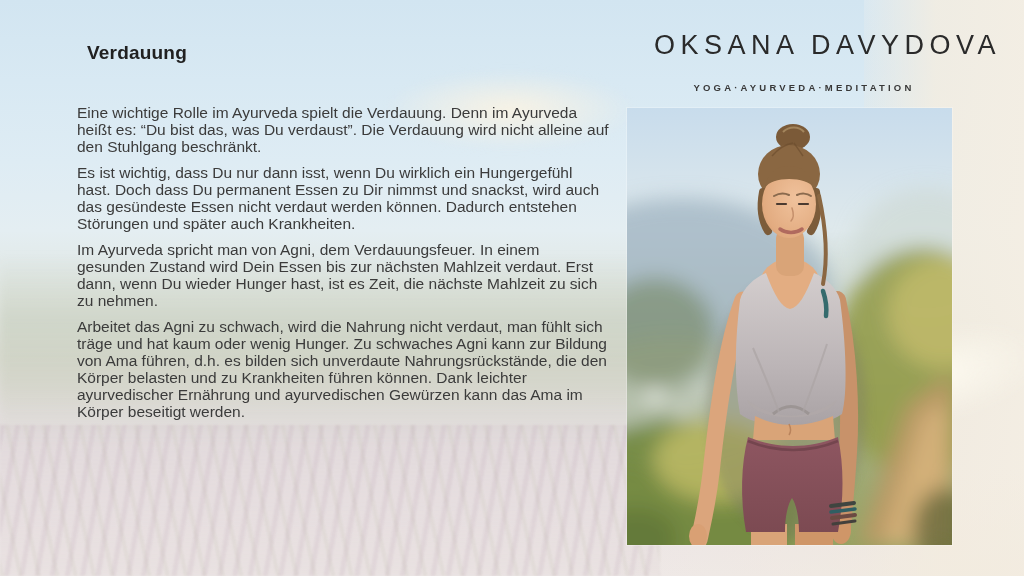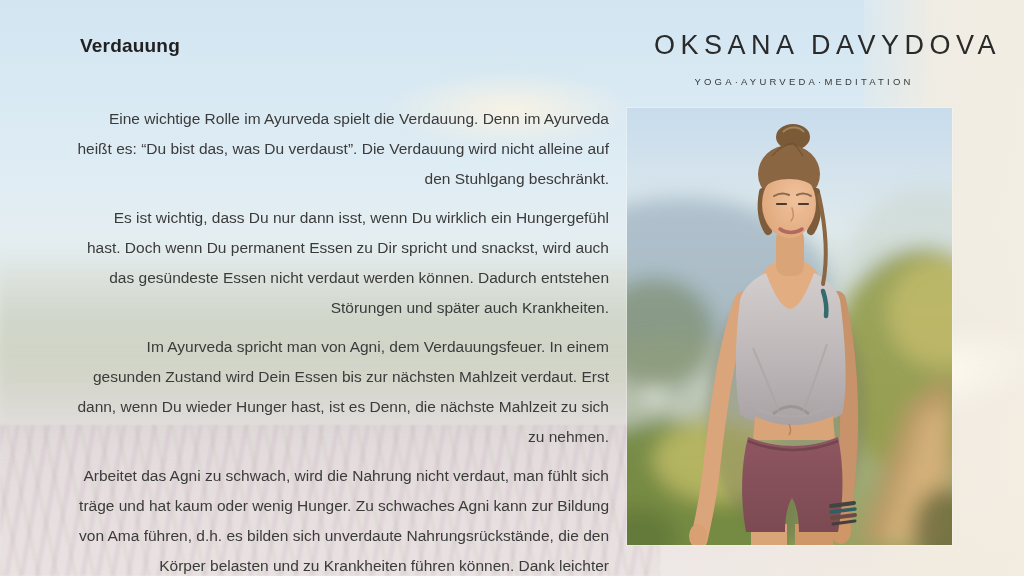--- a/index.html
+++ b/index.html
@@ -44,39 +44,39 @@
     background:radial-gradient(closest-side, rgba(255,252,242,.9), rgba(255,252,242,0));
     transform:rotate(-12deg);filter:blur(6px);pointer-events:none;
   }
   .warm-bottom{
     position:absolute;right:0;bottom:0;width:420px;height:120px;
     background:radial-gradient(120% 130% at 85% 100%, rgba(242,235,223,.85), rgba(242,235,223,0) 70%);
     pointer-events:none;
   }
 
   .page-title{
-    position:absolute;left:76px;top:31px;margin:4px;
+    position:absolute;left:76px;top:31px;margin:11px;
     font-size:19px;font-weight:600;letter-spacing:.2px;color:#212121;
   }
 
   .brand{position:absolute;right:70px;top:30px;width:300px;text-align:center;}
   .brand-name{
     font-size:27px;font-weight:300;letter-spacing:5.5px;color:#2a2a2a;
     white-space:nowrap;
   }
   .brand-tagline{
-    margin-top:15px;font-size:9.5px;font-weight:400;letter-spacing:3.2px;color:#383838;
+    margin-top:21px;font-size:9.5px;font-weight:700;letter-spacing:3.2px;color:#383838;
     white-space:nowrap;
   }
 
   .body-text{
     position:absolute;left:77px;top:104px;width:532px;color:#3b3b3b;
   }
   .body-text p{
-    margin:0 0 9px 0;font-size:15.5px;line-height:30px;letter-spacing:0;text-align:right;
+    margin:0 0 9px 0;font-size:15.5px;line-height:17px;letter-spacing:0;
   }
 
   .photo{
     position:absolute;left:627px;top:108px;width:325px;height:437px;margin:0;
     box-shadow:0 0 0 1px rgba(255,255,255,.25);
   }
   .photo svg{display:block;width:100%;height:100%;}
 </style>
 </head>
 <body>
@@ -92,22 +92,22 @@
 
   <h1 class="page-title">Verdauung</h1>
 
   <div class="brand">
     <div class="brand-name">OKSANA DAVYDOVA</div>
     <div class="brand-tagline">YOGA·AYURVEDA·MEDITATION</div>
   </div>
 
   <div class="body-text">
     <p>Eine wichtige Rolle im Ayurveda spielt die Verdauung. Denn im Ayurveda heißt es: “Du bist das, was Du verdaust”. Die Verdauung wird nicht alleine auf den Stuhlgang beschränkt.</p>
-    <p>Es ist wichtig, dass Du nur dann isst, wenn Du wirklich ein Hungergefühl hast. Doch wenn Du permanent Essen zu Dir spricht und snackst, wird auch das gesündeste Essen nicht verdaut werden können. Dadurch entstehen Störungen und später auch Krankheiten.</p>
-    <p>Im Ayurveda spricht man von Agni, dem Verdauungsfeuer. In einem gesunden Zustand wird Dein Essen bis zur nächsten Mahlzeit verdaut. Erst dann, wenn Du wieder Hunger hast, ist es Denn, die nächste Mahlzeit zu sich zu nehmen.</p>
+    <p>Es ist wichtig, dass Du nur dann isst, wenn Du wirklich ein Hungergefühl hast. Doch dass Du permanent Essen zu Dir nimmst und snackst, wird auch das gesündeste Essen nicht verdaut werden können. Dadurch entstehen Störungen und später auch Krankheiten.</p>
+    <p>Im Ayurveda spricht man von Agni, dem Verdauungsfeuer. In einem gesunden Zustand wird Dein Essen bis zur nächsten Mahlzeit verdaut. Erst dann, wenn Du wieder Hunger hast, ist es Zeit, die nächste Mahlzeit zu sich zu nehmen.</p>
     <p>Arbeitet das Agni zu schwach, wird die Nahrung nicht verdaut, man fühlt sich träge und hat kaum oder wenig Hunger. Zu schwaches Agni kann zur Bildung von Ama führen, d.h. es bilden sich unverdaute Nahrungsrückstände, die den Körper belasten und zu Krankheiten führen können. Dank leichter ayurvedischer Ernährung und ayurvedischen Gewürzen kann das Ama im Körper beseitigt werden.</p>
   </div>
 
   <figure class="photo" role="img" aria-label="Frau mit Haarknoten in grauem Tanktop und weinroten Shorts auf einem sonnigen Bergpfad vor verschwommener Hügellandschaft">
     <svg viewBox="0 0 325 437" xmlns="http://www.w3.org/2000/svg" preserveAspectRatio="none">
       <defs>
         <filter id="b10" x="-40%" y="-40%" width="180%" height="180%">
             <feGaussianBlur stdDeviation="10"></feGaussianBlur>
           </filter>
         <filter id="b5" x="-40%" y="-40%" width="180%" height="180%">

